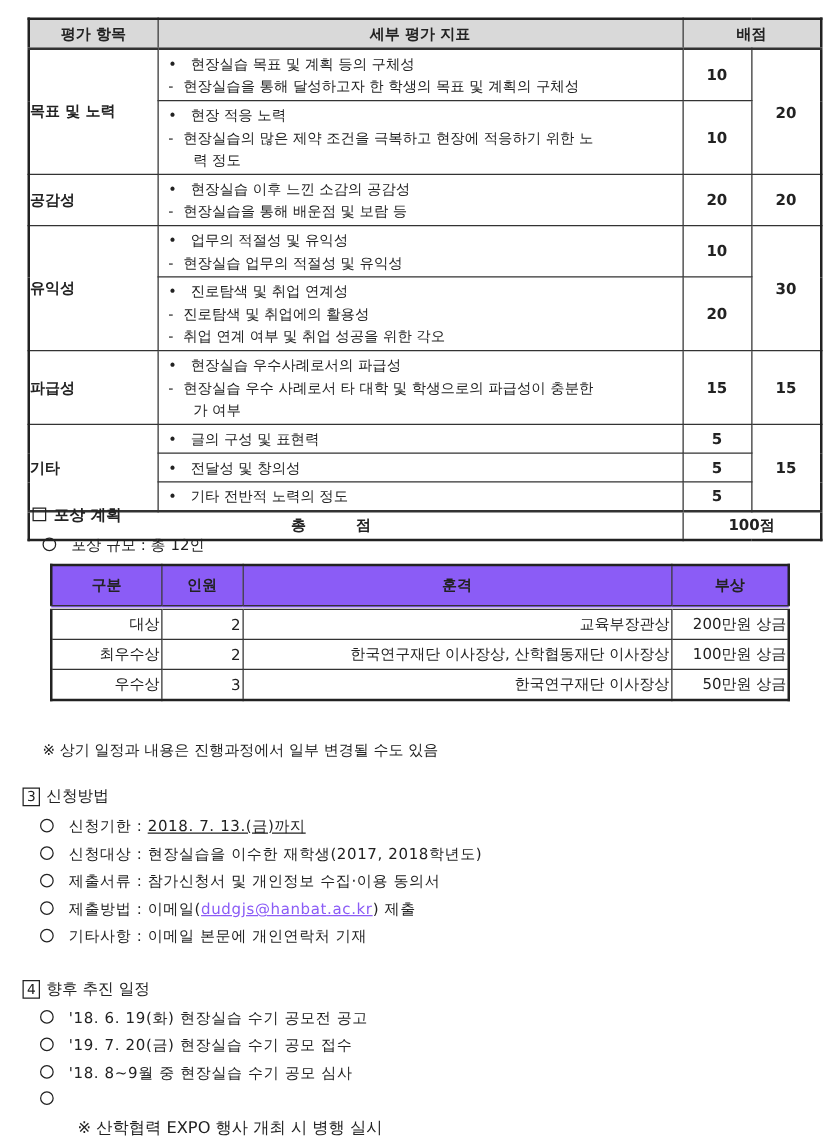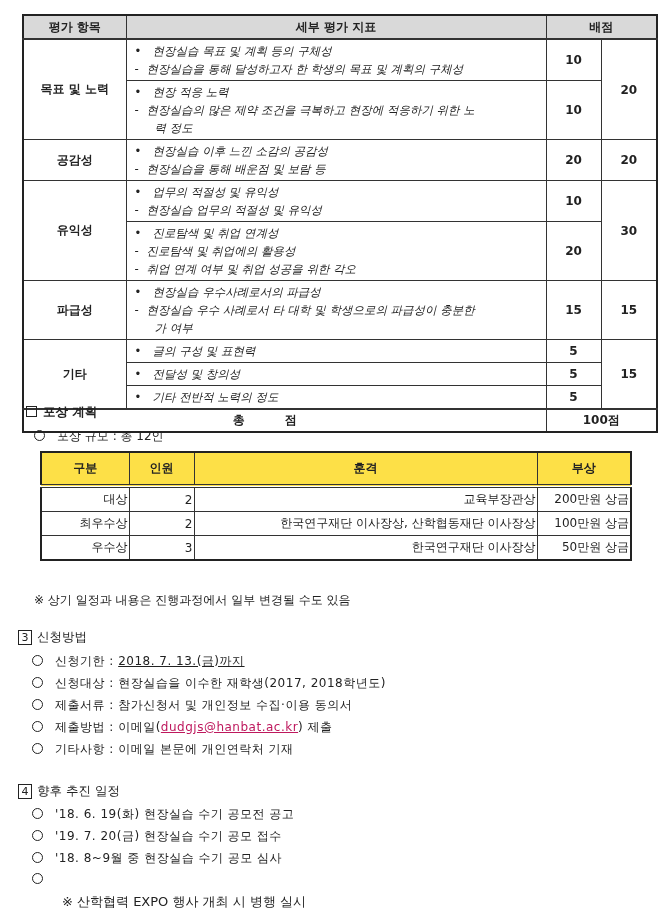--- a/index.html
+++ b/index.html
@@ -2,48 +2,48 @@
 <html><head>
 <meta charset="utf-8">
 <style>
   html, body { margin:0; padding:0; background:#ffffff; }
   body { width:669px; height:918px; position:relative; overflow:hidden;
          font-family:"DejaVu Sans", "Liberation Sans", sans-serif; color:#222; }
   .t1 { position:absolute; left:22px; top:14px; width:634px; border-collapse:collapse;
         border:2px solid #222; font-size:11.5px; table-layout:fixed; }
   .t1 td, .t1 th { border:1px solid #333; padding:0;margin-left:26px; }
   .t1 th { background:#d9d9d9; font-weight:bold; height:22px; font-size:12px; border-bottom:2px solid #333; }
-  .t1 .cat { text-align:center; font-weight:bold; font-size:12px; }
+  .t1 .cat { text-align:left; font-weight:bold; font-size:12px; }
   .t1 .desc { padding:2px 6px 2px 8px; line-height:18px; vertical-align:middle; }
   .t1 .sc { text-align:center; vertical-align:middle; font-size:12px;font-weight:bold; }
-  .line { white-space:nowrap;font-style:italic; }
+  .line { white-space:nowrap; }
   .line.cont { padding-left:20px; }
   .bullet { display:inline-block; width:18px; }
   .dash { display:inline-block; width:12px; }
   .total-row td { height:21px; text-align:center; font-weight:bold; font-size:12px; border-top:2px solid #333; }
   .total-label { letter-spacing:40px; }
 
   .h2 { position:absolute; left:26px; top:404px; font-size:12.5px; font-weight:bold; }
   .sq { display:inline-block; width:9px; height:9px; border:1.5px solid #222; margin-right:6px; vertical-align:-1px; }
   .scale { position:absolute; left:34px; top:428px; font-size:12px; }
   .circle { display:inline-block; width:9px; height:9px; border:1px solid #222; border-radius:50%; margin-right:12px; vertical-align:-1px; }
 
   .t2 { position:absolute; left:40px; top:451px; width:590px; border-collapse:collapse;
         border:2px solid #222; font-size:12px; table-layout:fixed; }
-  .t2 th { background:#fde047; height:29px; font-weight:bold; border:1px solid #333; border-bottom:4px double #333; }
+  .t2 th { background:#8b5cf6; height:29px; font-weight:bold; border:1px solid #333; border-bottom:4px double #333; }
   .t2 td { height:21px; text-align:right; border:1px solid #333; }
 
   .note1 { position:absolute; left:34px; top:592px; font-size:12px;text-align:center; }
 
   .sec { position:absolute; left:18px; font-size:12.5px; }
   .numbox { display:inline-block; width:12px; height:13px; border:1px solid #222; font-size:11px;
             line-height:13px; text-align:center; margin-right:5px; }
   .item { position:absolute; left:32px; font-size:12px; white-space:nowrap; letter-spacing:0.5px; }
   .underline { text-decoration:underline; }
-  .link { color:#be185d; text-decoration:underline; }
+  .link { color:#8b5cf6; text-decoration:underline; }
   .subnote { position:absolute; left:62px; font-size:13px; }
 </style>
 </head>
 <body>
 
 <table class="t1">
   <colgroup>
       <col style="width:103px">
       <col style="width:420px">
       <col style="width:55px">

